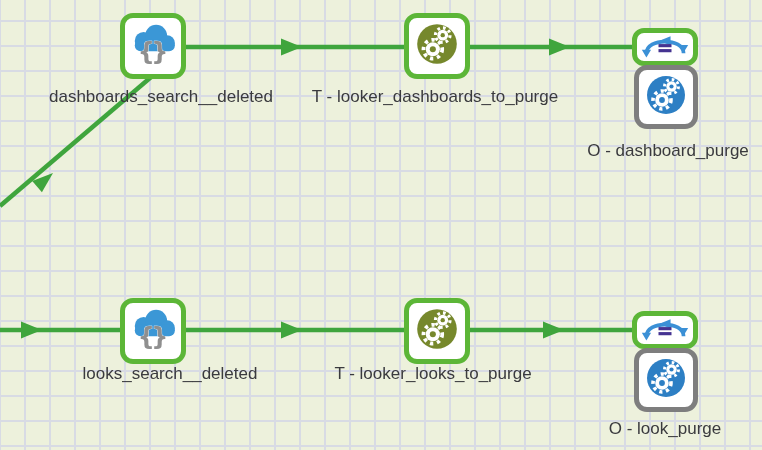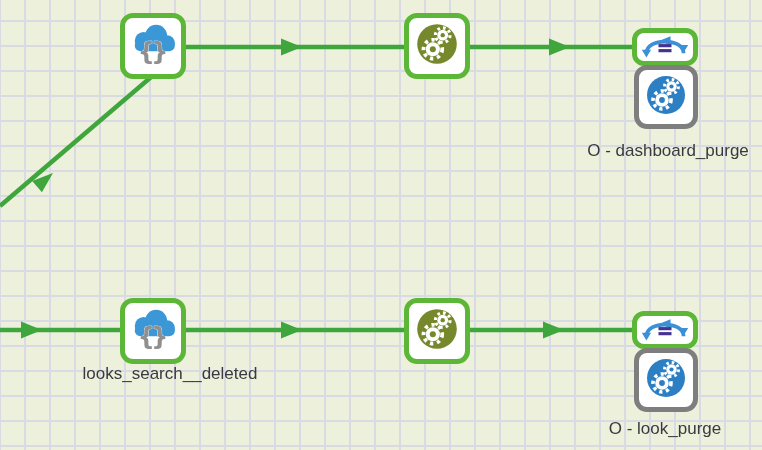--- a/index.html
+++ b/index.html
@@ -78,38 +78,40 @@
           <circle cx="37.5" cy="23" r="7.5"></circle>
           <rect x="6.5" y="20" width="38.5" height="11" rx="5.5"></rect>
         </g>
         <g font-family="'DejaVu Sans', sans-serif" font-size="23" font-weight="bold" fill="#8f8f8f" stroke="#ffffff" stroke-width="0.7" paint-order="stroke" text-anchor="middle">
           <text x="17.5" y="39">{</text>
           <text x="30.5" y="39">}</text>
         </g>
       </svg>
     </span>
   </div>
+  <div class="nodelabel" style="left:11px;top:86px;">dashboards_search__deleted</div>
 
   <div class="node big" style="left:404px;top:13px;">
     <span>
       <svg width="50" height="50" viewBox="0 0 48 48">
         <circle cx="24" cy="24" r="19" fill="#76882c"></circle>
         <g transform="translate(29.5,15.5)">
           <circle r="7" fill="none" stroke="#fff" stroke-width="3" stroke-dasharray="2.6 2.9"></circle>
           <circle r="5.2" fill="#fff"></circle>
           <circle r="2.1" fill="#76882c"></circle>
         </g>
         <g transform="translate(20,29)">
           <circle r="9" fill="none" stroke="#fff" stroke-width="3.6" stroke-dasharray="3.2 3.6"></circle>
           <circle r="6.8" fill="#fff"></circle>
           <circle r="2.9" fill="#76882c"></circle>
         </g>
       </svg>
     </span>
   </div>
+  <div class="nodelabel" style="left:285px;top:86px;">T - looker_dashboards_to_purge</div>
 
   <div class="node squat" style="left:632px;top:28px;">
     <span>
       <svg width="52" height="26" viewBox="0 0 56 28">
         <path d="M8 23 C8 6 48 6 48 23" stroke="#3b90d6" stroke-width="4" fill="none"></path>
         <polygon points="34,4.5 34,14.5 22,9.5" fill="#3b90d6"></polygon>
         <polygon points="3,19 13,19 8,27.5" fill="#3b90d6"></polygon>
         <polygon points="43,22 53,22 48,14" fill="#3b90d6" transform="rotate(180 48 18)"></polygon>
         <rect x="21" y="13" width="14" height="3.4" fill="#453391"></rect>
         <rect x="21" y="18.4" width="14" height="3.4" fill="#453391"></rect>
@@ -163,20 +165,21 @@
           <circle r="2.1" fill="#76882c"></circle>
         </g>
         <g transform="translate(20,29)">
           <circle r="9" fill="none" stroke="#fff" stroke-width="3.6" stroke-dasharray="3.2 3.6"></circle>
           <circle r="6.8" fill="#fff"></circle>
           <circle r="2.9" fill="#76882c"></circle>
         </g>
       </svg>
     </span>
   </div>
+  <div class="nodelabel" style="left:283px;top:363px;">T - looker_looks_to_purge</div>
 
   <div class="node squat" style="left:632px;top:311px;">
     <span>
       <svg width="52" height="26" viewBox="0 0 56 28">
         <path d="M8 23 C8 6 48 6 48 23" stroke="#3b90d6" stroke-width="4" fill="none"></path>
         <polygon points="34,4.5 34,14.5 22,9.5" fill="#3b90d6"></polygon>
         <polygon points="3,19 13,19 8,27.5" fill="#3b90d6"></polygon>
         <polygon points="43,22 53,22 48,14" fill="#3b90d6" transform="rotate(180 48 18)"></polygon>
         <rect x="21" y="13" width="14" height="3.4" fill="#453391"></rect>
         <rect x="21" y="18.4" width="14" height="3.4" fill="#453391"></rect>

